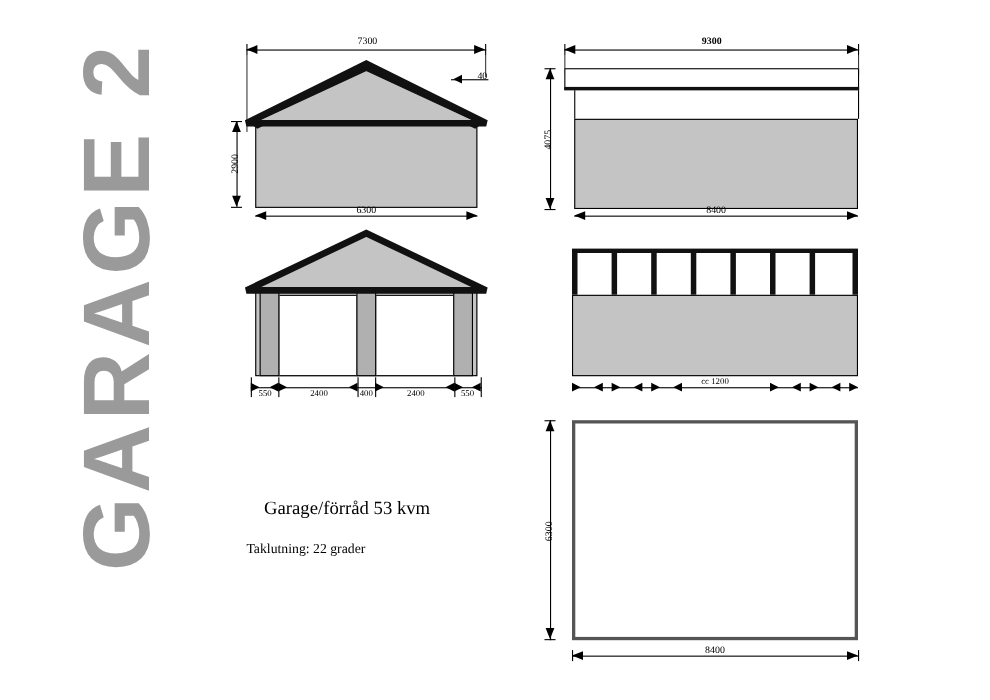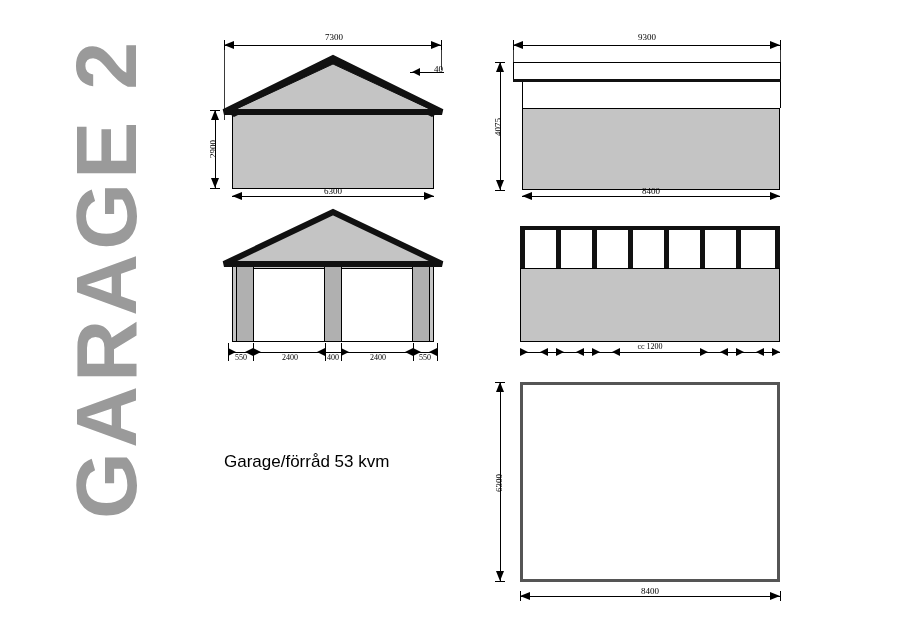--- a/index.html
+++ b/index.html
@@ -99,22 +99,22 @@
 
   
   #textblock {
     position: absolute;
     left: 224px;
     top: 452px;
     width: 300px;
   }
   #textblock .heading {
     font-size: 17px;
-    font-family: Liberation Sans, sans-serif;
-    margin: 0 0 20px 0;
+    font-family: Liberation Serif, serif;
+    margin: 0 0 20px 16px;
     white-space: nowrap;
   }
   #textblock .spec {
     font-size: 12.5px;
     font-family: "Liberation Serif", serif;
     margin: 0 0 6px 0;
     white-space: nowrap;
   }
 </style>
 </head>
@@ -147,21 +147,21 @@
     <div class="dimtext" style="left:293px; top:186px; width:80px;">6300</div>
   </div>
 
   <div>
 
     <div class="ln hl" style="left:513px; top:45px; width:268px;"></div>
     <div class="ln vl" style="left:513px; top:40px; height:10px;"></div>
     <div class="ln vl" style="left:780px; top:40px; height:10px;"></div>
     <div class="ln vl thin" style="left:513px; top:50px; height:18px;"></div>
     <div class="ln vl thin" style="left:780px; top:50px; height:18px;"></div>
-    <div class="dimtext" style="left:607px; top:32px; width:80px;">9300</div>
+    <div class="dimtext" style="left:607px; top:32px; width:80px;font-weight:bold;">9300</div>
 
     <div class="roofband" style="left:513px; top:62px; width:268px; height:20px;"></div>
     <div class="blackbar" style="left:513px; top:79px; width:268px; height:3px;"></div>
 
     <div class="wall" style="left:522px; top:108px; width:258px; height:82px;"></div>
 
     <div class="ln vl" style="left:522px; top:82px; height:26px;"></div>
     <div class="ln vl" style="left:780px; top:82px; height:26px;"></div>
 
     <div class="ln vl" style="left:500px; top:62px; height:128px;"></div>
@@ -290,15 +290,16 @@
       <polygon points="325,348 317,352 325,356"></polygon>
       <polygon points="341,348 349,352 341,356"></polygon>
       <polygon points="413,348 405,352 413,356"></polygon>
       <polygon points="413,348 421,352 413,356"></polygon>
       <polygon points="437,348 429,352 437,356"></polygon>
     </g>
   </svg>
 
   <div id="textblock">
     <p class="heading">Garage/förråd 53 kvm</p>
+    <p class="spec">Taklutning: 22 grader</p>
   </div>
 
 </div>
 
 </body></html>

